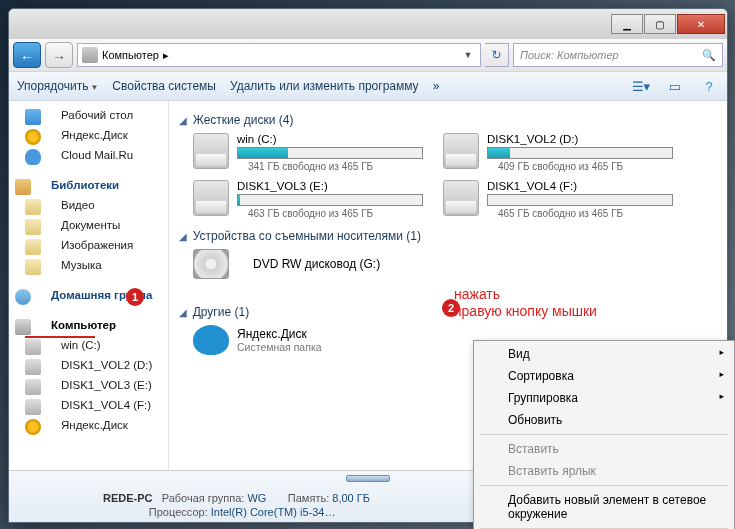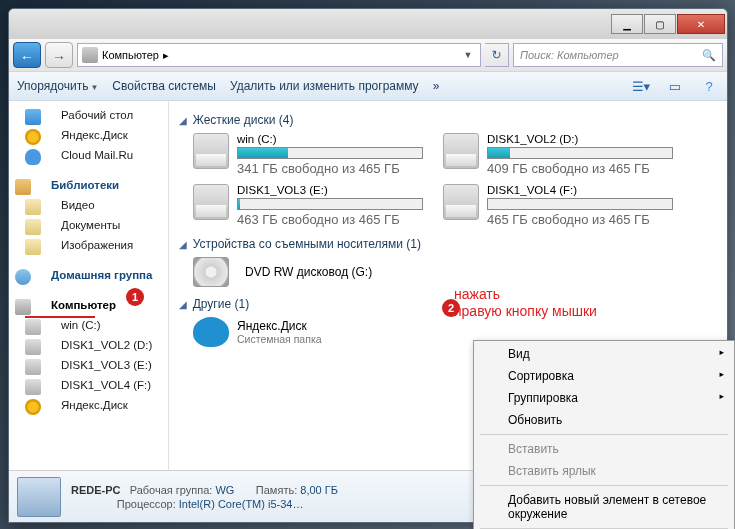--- a/index.html
+++ b/index.html
@@ -35,27 +35,27 @@
 .section-head { display: flex; align-items: center; gap: 6px; color: #1a3a5a; font-size: 12px; margin: 4px 0 6px; }
 .section-head .tri { font-size: 10px; color: #4a6a9a; }
 .drives { display: flex; flex-wrap: wrap; gap: 8px 20px; margin-left: 14px; margin-bottom: 10px; }
 .drive { display: flex; gap: 8px; width: 230px; }
 .drive-icon { width: 36px; height: 36px; background: linear-gradient(#e8e8e8, #c0c0c0); border: 1px solid #aaa; border-radius: 3px; flex-shrink: 0; position: relative; }
 .drive-icon .wrect { position: absolute; bottom: 2px; left: 2px; right: 2px; height: 12px; background: linear-gradient(#f8f8f8, #d8d8d8); }
 .drive-info { flex: 1; }
 .drive-name { font-size: 11.5px; color: #000; }
 .drive-bar { height: 12px; border: 1px solid #888; background: #f0f0f0; margin: 2px 0; position: relative; }
 .drive-bar .fill { height: 100%; background: linear-gradient(#3ac8d8, #18a0b8); }
-.drive-free { font-size: 13px; color: #666; }
-.dvd-row { display: flex; align-items: center; gap: 16px; margin-left: 14px; margin-bottom: 10px; }
+.drive-free { font-size: 10px; color: #666; margin-left: 11px; }
+.dvd-row { display: flex; align-items: center; gap: 24px; margin-left: 14px; margin-bottom: 26px; }
 .dvd-icon { width: 36px; height: 30px; border-radius: 3px; background: radial-gradient(circle at 50% 50%, #f0f0f0 5px, #d0d0d0 6px, #e8e8e8 16px, #a0a0a0 18px); border: 1px solid #999; }
 .other-row { display: flex; align-items: center; gap: 8px; margin-left: 14px; }
 .cloud-icon { width: 36px; height: 30px; background: #2090d0; border-radius: 50% 50% 45% 45%; }
 .other-info .sub { font-size: 10.5px; color: #777; }
-.statusbar { height: 52px; border-top: 1px solid #d0d0d0; background: linear-gradient(#f4f8fc, #e4ecf4); display: flex; align-items: center; padding: 4px 8px; gap: 10px; font-size: 11px; color: #333; }
+.statusbar { height: 52px; border-top: 1px solid #d0d0d0; background: linear-gradient(#f4f8fc, #e4ecf4); display: flex; align-items: center; padding: 4px 8px; gap: 10px; font-size: 11px; color: #333; flex-direction: column; }
 .status-icon { width: 44px; height: 40px; background: linear-gradient(#d0e0f0, #90b0d0); border: 1px solid #7090b0; border-radius: 2px; }
 .status-grid { display: flex; flex-wrap: wrap; width: 530px; column-gap: 30px; row-gap: 2px; }
 .status-grid .lbl { color: #555; }
 .status-grid .val { color: #1a4a7a; }
 .anno { position: absolute; color: #e02020; font-family: Arial; font-size: 14px; z-index: 20; line-height: 1.2; }
 .ctxmenu { position: absolute; right: 0; top: 340px; width: 262px; background: #f4f4f4; border: 1px solid #9a9a9a; box-shadow: 2px 3px 8px rgba(0,0,0,0.3); font-size: 12px; z-index: 30; padding: 2px; }
 .ctxmenu .row { padding: 4px 24px 4px 32px; position: relative; }
 .ctxmenu .row .arr { position: absolute; right: 8px; font-size: 9px; }
 .ctxmenu .sep { height: 1px; background: #d0d0d0; margin: 3px 4px; }
 .ctxmenu .row.dis { color: #888; }
@@ -136,20 +136,24 @@
           <span>Видео</span>
         </div>
       <div class="item">
           <span class="sicn icn-folder"></span>
           <span>Документы</span>
         </div>
       <div class="item">
           <span class="sicn icn-folder"></span>
           <span>Изображения</span>
         </div>
+      <div class="item">
+          <span class="sicn icn-folder"></span>
+          <span>Музыка</span>
+        </div>
       <div class="gap"></div>
       <div class="item top">
           <span class="sicn icn-hg"></span>
           <span>Домашняя группа</span>
         </div>
       <div class="gap"></div>
       <div class="item top sel">
           <span class="sicn icn-pc"></span>
           <span>Компьютер</span>
           <span class="sunder"></span>

